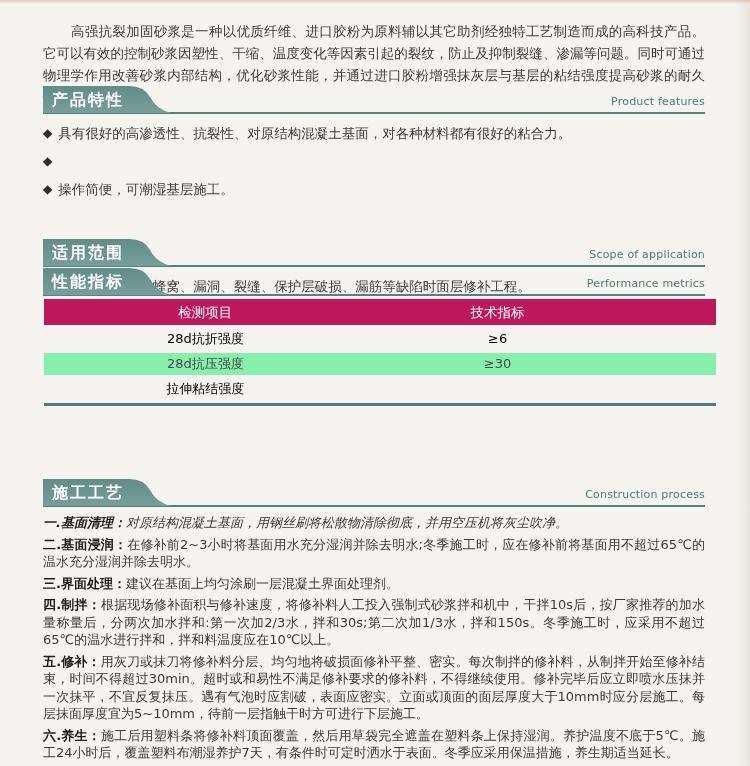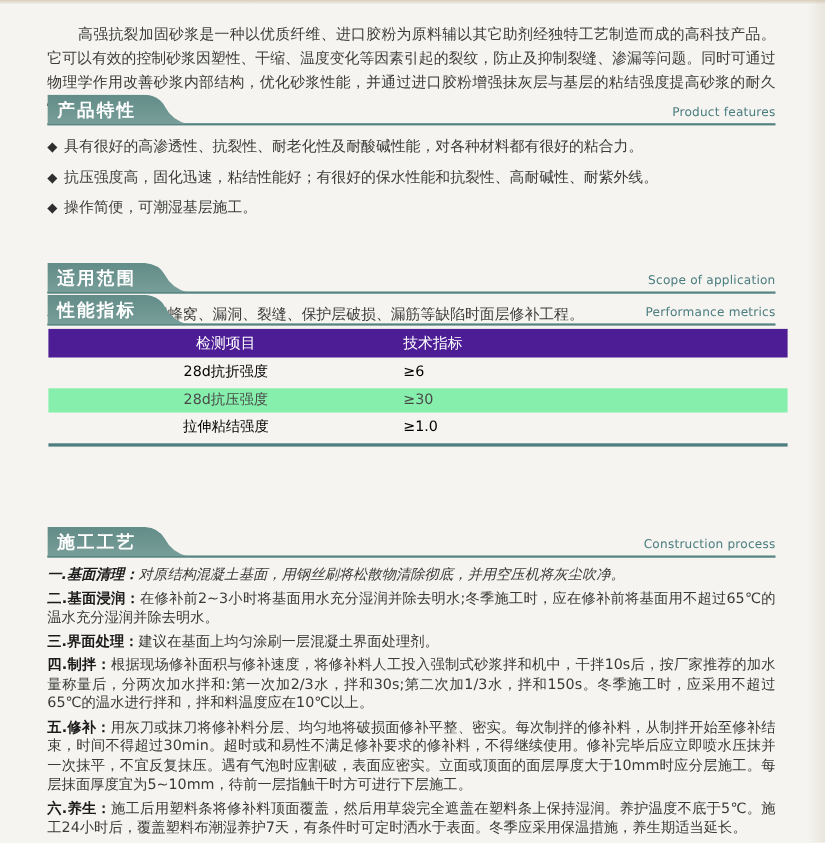--- a/index.html
+++ b/index.html
@@ -45,23 +45,23 @@
   
   .standards{position:relative;margin-top:5px;font-family:"DejaVu Serif","Liberation Serif",serif;
     font-style:italic;font-weight:600;font-size:13px;color:#333;}
   .standards .row{position:relative;height:21px;line-height:21px;}
   .standards .s2{position:absolute;left:352px;top:0;}
 
   
   .ptable{margin-top:3px;margin-left:1px;width:672px;border-bottom:3px solid #4e7e80;}
   .trow{display:flex;}
   .trow .c1{width:48%;text-align:center;}
-  .trow .c2{width:39%;}
+  .trow .c2{width:39%;text-align:center;}
   .trow .cf{width:13%;}
-  .thead{background:#4c1d95;color:#ffffff;font-size:13.5px;height:26px;line-height:26px;}
+  .thead{background:#be185d;color:#ffffff;font-size:13.5px;height:26px;line-height:26px;}
   .tr1,.tr3{height:28px;line-height:28px;font-size:13px;color:#000000;background:transparent;}
   .tr2{height:22px;line-height:22px;font-size:13px;color:#4a4a4a;background:#86efac;}
 
   
   .steps{margin-top:7px;}
   .steps p{margin:4px 0 0;font-size:13px;line-height:17.5px;text-align:justify;color:#3a3a3a;}
   .steps p:first-child{margin-top:0;font-style:italic;}
   .steps b{color:#1b1b1b;font-weight:bold;}
 </style>
 </head>
@@ -75,25 +75,24 @@
   <p id="intro">高强抗裂加固砂浆是一种以优质纤维、进口胶粉为原料辅以其它助剂经独特工艺制造而成的高科技产品。它可以有效的控制砂浆因塑性、干缩、温度变化等因素引起的裂纹，防止及抑制裂缝、渗漏等问题。同时可通过物理学作用改善砂浆内部结构，优化砂浆性能，并通过进口胶粉增强抹灰层与基层的粘结强度提高砂浆的耐久性。</p>
 
   <div class="section" id="sec-features">
     <div class="sec-head">
       <span class="tab">产品特性</span>
       <span class="sec-en">Product features</span>
     </div>
     <div class="bullets">
       <div class="bullet">
         <span class="dia">◆</span>
-        <span>具有很好的高渗透性、抗裂性、耐老化性及耐酸碱性能，对各种材料都有很好的粘合力。</span>
+        <span>具有很好的高渗透性、抗裂性、对原结构混凝土基面，对各种材料都有很好的粘合力。</span>
       </div>
       <div class="bullet">
         <span class="dia">◆</span>
-        <span>抗压强度高，固化迅速，粘结性能好；有很好的保水性能和抗裂性、高耐碱性、耐紫外线。</span>
       </div>
       <div class="bullet">
         <span class="dia">◆</span>
         <span>操作简便，可潮湿基层施工。</span>
       </div>
     </div>
   </div>
 
   <div class="section" id="sec-scope">
     <div class="sec-head">
@@ -124,21 +123,20 @@
         <span class="c2">≥6</span>
         <span class="cf"></span>
       </div>
       <div class="trow tr2">
         <span class="c1">28d抗压强度</span>
         <span class="c2">≥30</span>
         <span class="cf"></span>
       </div>
       <div class="trow tr3">
         <span class="c1">拉伸粘结强度</span>
-        <span class="c2">≥1.0</span>
         <span class="cf"></span>
       </div>
     </div>
   </div>
 
   <div class="section" id="sec-process">
     <div class="sec-head">
       <span class="tab">施工工艺</span>
       <span class="sec-en">Construction process</span>
     </div>

